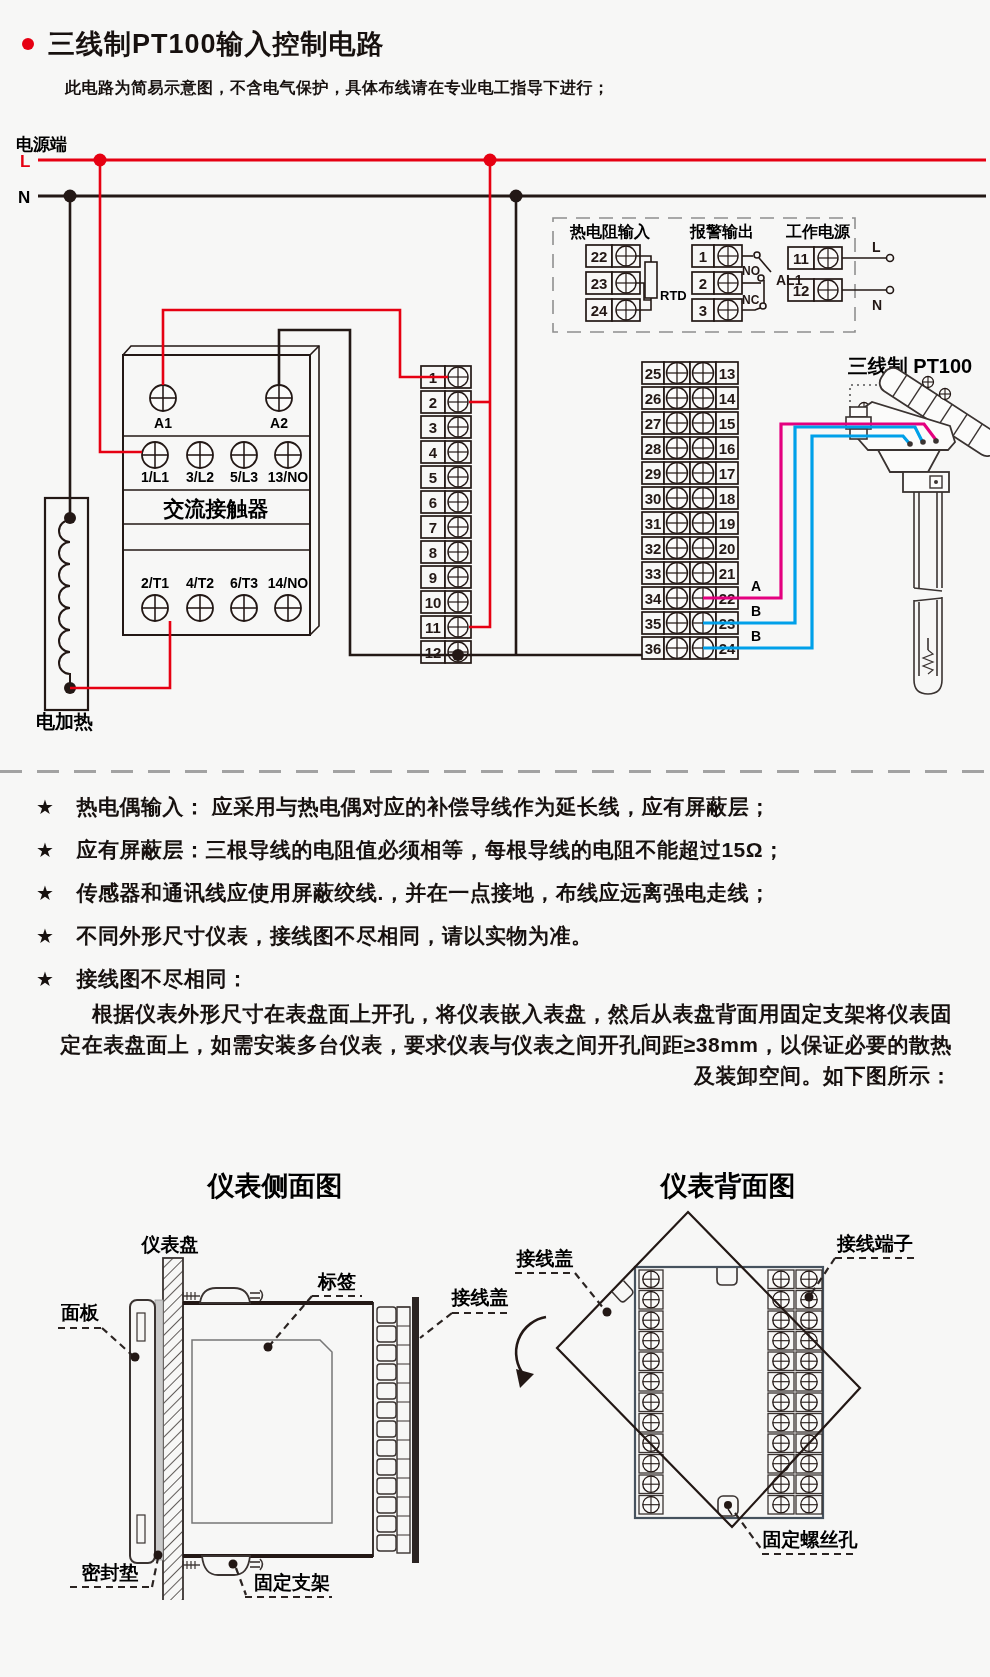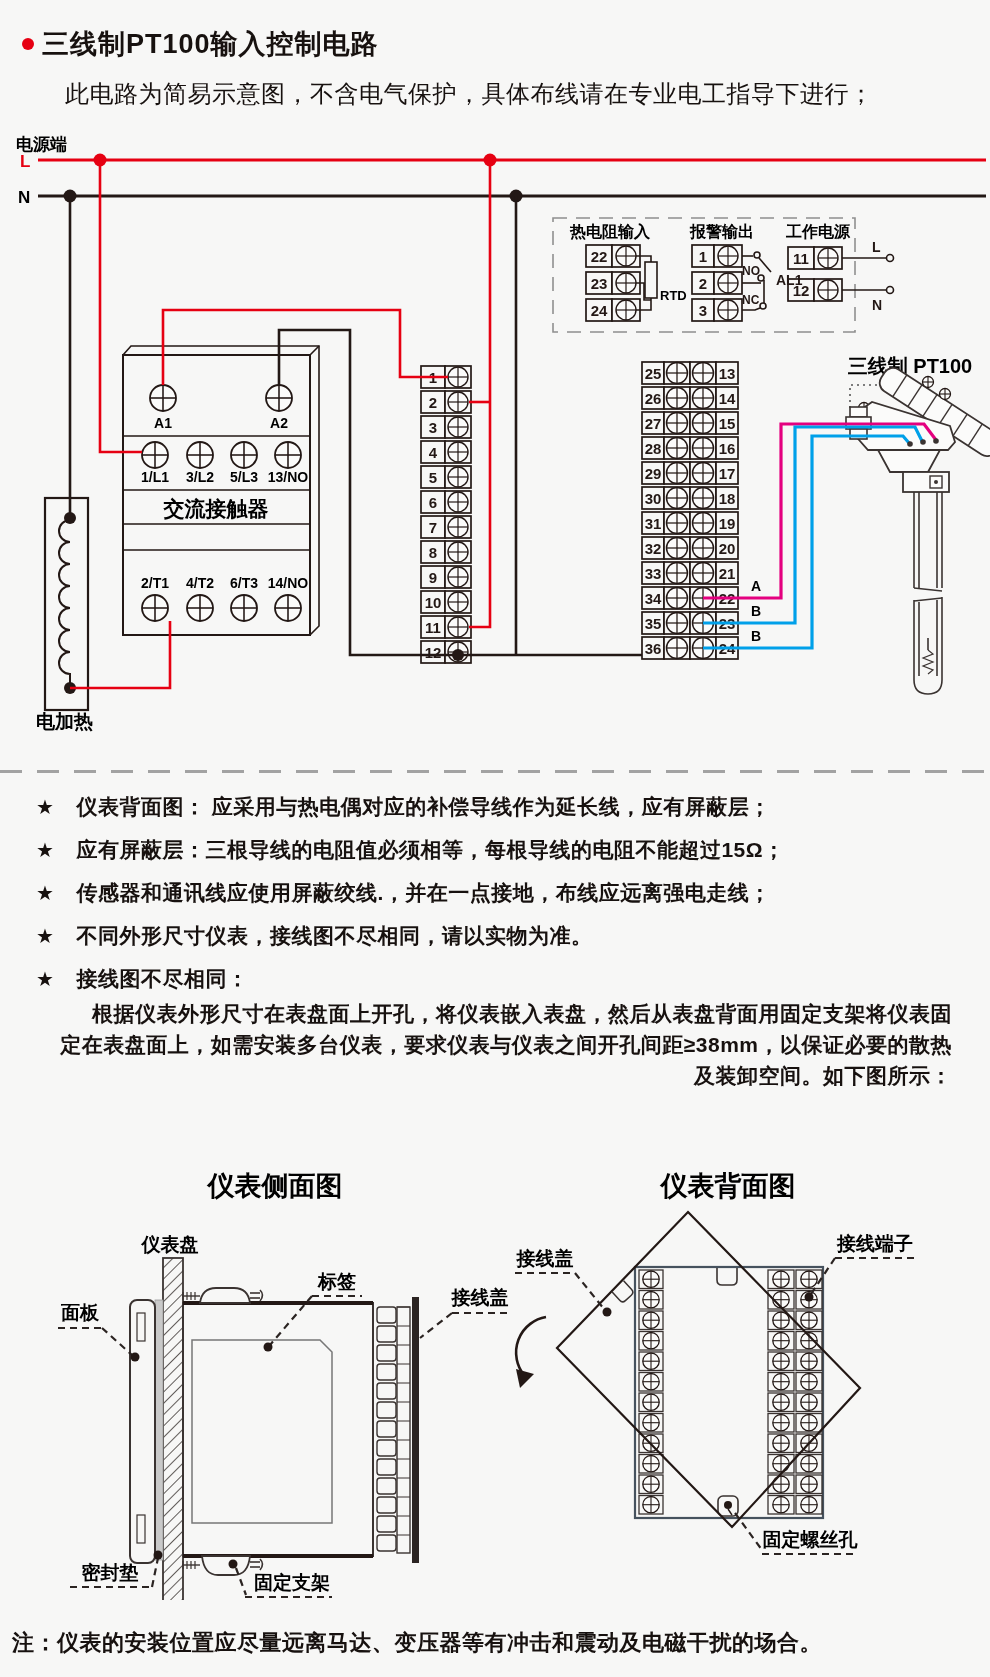--- a/index.html
+++ b/index.html
@@ -1,22 +1,22 @@
 <!DOCTYPE html>
 <html><head>
 <meta charset="utf-8">
 <style>
   html,body{margin:0;padding:0;}
   .page{position:relative;width:990px;height:1677px;background:#f7f7f6;
         font-family:"Liberation Sans","DejaVu Sans",sans-serif;color:#17110f;overflow:hidden;}
   .header{position:absolute;left:22px;top:26px;width:950px;}
-  .title-row{display:flex;align-items:center;gap:8px;}
+  .title-row{display:flex;align-items:center;gap:14px;}
   .bullet{width:12px;height:12px;border-radius:50%;background:#e60012;flex:0 0 auto;}
   .page-title{font-size:27px;font-weight:bold;letter-spacing:1px;}
-  .subtitle{margin:16px 0 0 43px;font-size:24px;font-weight:normal;letter-spacing:0.5px;}
+  .subtitle{margin:16px 0 0 43px;font-size:16px;font-weight:bold;letter-spacing:0.5px;}
   svg text{font-family:"Liberation Sans","DejaVu Sans",sans-serif;}
   .svg-abs{position:absolute;}
   .sep{position:absolute;left:0;top:770px;width:990px;height:3px;
        background:repeating-linear-gradient(90deg,#a2a2a2 0 22px,transparent 22px 37px);}
   .notes{position:absolute;left:36px;top:793px;width:930px;}
   .note-item{display:flex;gap:22px;font-size:21px;font-weight:bold;margin-bottom:15px;line-height:28px;letter-spacing:0.5px;}
   .star{font-size:20px;flex:0 0 auto;}
   .para{position:absolute;left:42px;top:998px;width:910px;font-size:21px;font-weight:bold;
         line-height:31px;text-indent:2em;letter-spacing:0.5px;text-align:right;}
   .bottom-note{position:absolute;left:12px;top:1628px;width:970px;font-size:22px;font-weight:bold;letter-spacing:0.5px;}
@@ -487,21 +487,21 @@
     <text x="756" y="481" font-size="14" font-weight="bold" text-anchor="middle">A</text>
     <text x="756" y="506" font-size="14" font-weight="bold" text-anchor="middle">B</text>
     <text x="756" y="531" font-size="14" font-weight="bold" text-anchor="middle">B</text>
   </svg>
 
   <div class="sep"></div>
 
   <div class="notes">
     <div class="note-item">
         <span class="star">★</span>
-        <span>仪表背面图： 应采用与热电偶对应的补偿导线作为延长线，应有屏蔽层；</span>
+        <span>热电偶输入： 应采用与热电偶对应的补偿导线作为延长线，应有屏蔽层；</span>
       </div>
     <div class="note-item">
         <span class="star">★</span>
         <span>应有屏蔽层：三根导线的电阻值必须相等，每根导线的电阻不能超过15Ω；</span>
       </div>
     <div class="note-item">
         <span class="star">★</span>
         <span>传感器和通讯线应使用屏蔽绞线.，并在一点接地，布线应远离强电走线；</span>
       </div>
     <div class="note-item">
@@ -798,14 +798,13 @@
       <line x1="312" y1="469" x2="408" y2="469"></line>
         <line x1="285" y1="428" x2="312" y2="465"></line>
     </g>
     <circle cx="157" cy="227" r="4.5" fill="#231815"></circle>
     <circle cx="359" cy="212" r="4.5" fill="#231815"></circle>
     <text x="95" y="180" font-size="19" font-weight="bold" text-anchor="middle">接线盖</text>
     <text x="425" y="165" font-size="19" font-weight="bold" text-anchor="middle">接线端子</text>
     <text x="360" y="461" font-size="19" font-weight="bold" text-anchor="middle">固定螺丝孔</text>
   </svg>
 
-  <div class="bottom-note">注：仪表的安装位置应尽量远离马达、变压器等有冲击和震动及电磁干扰的场合。</div>
 </div>
 
 </body></html>

